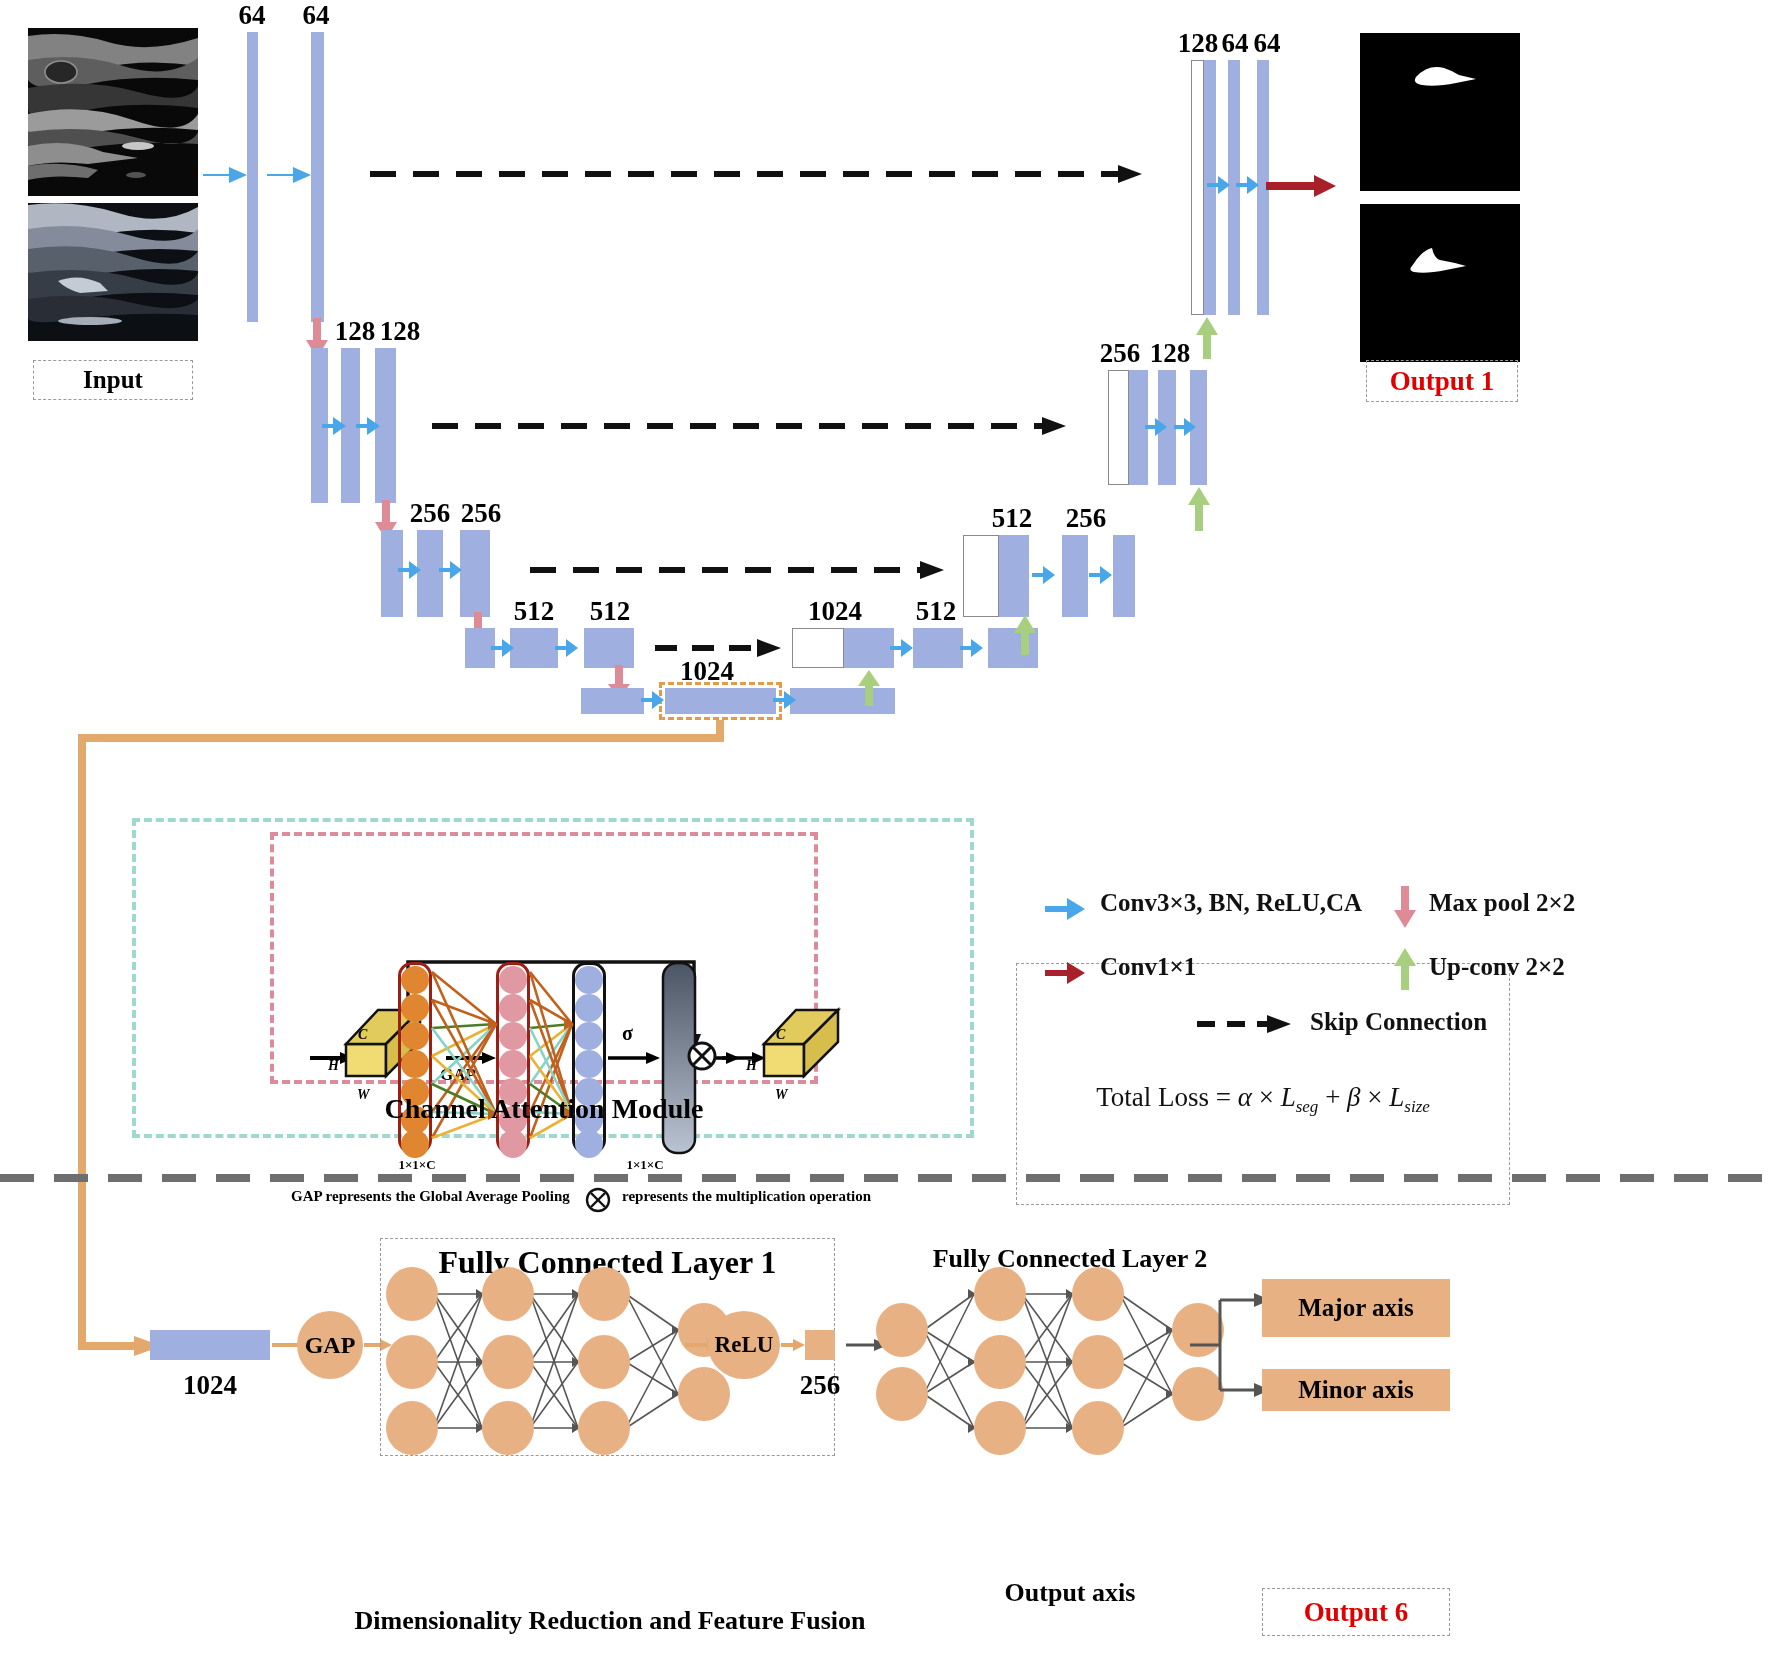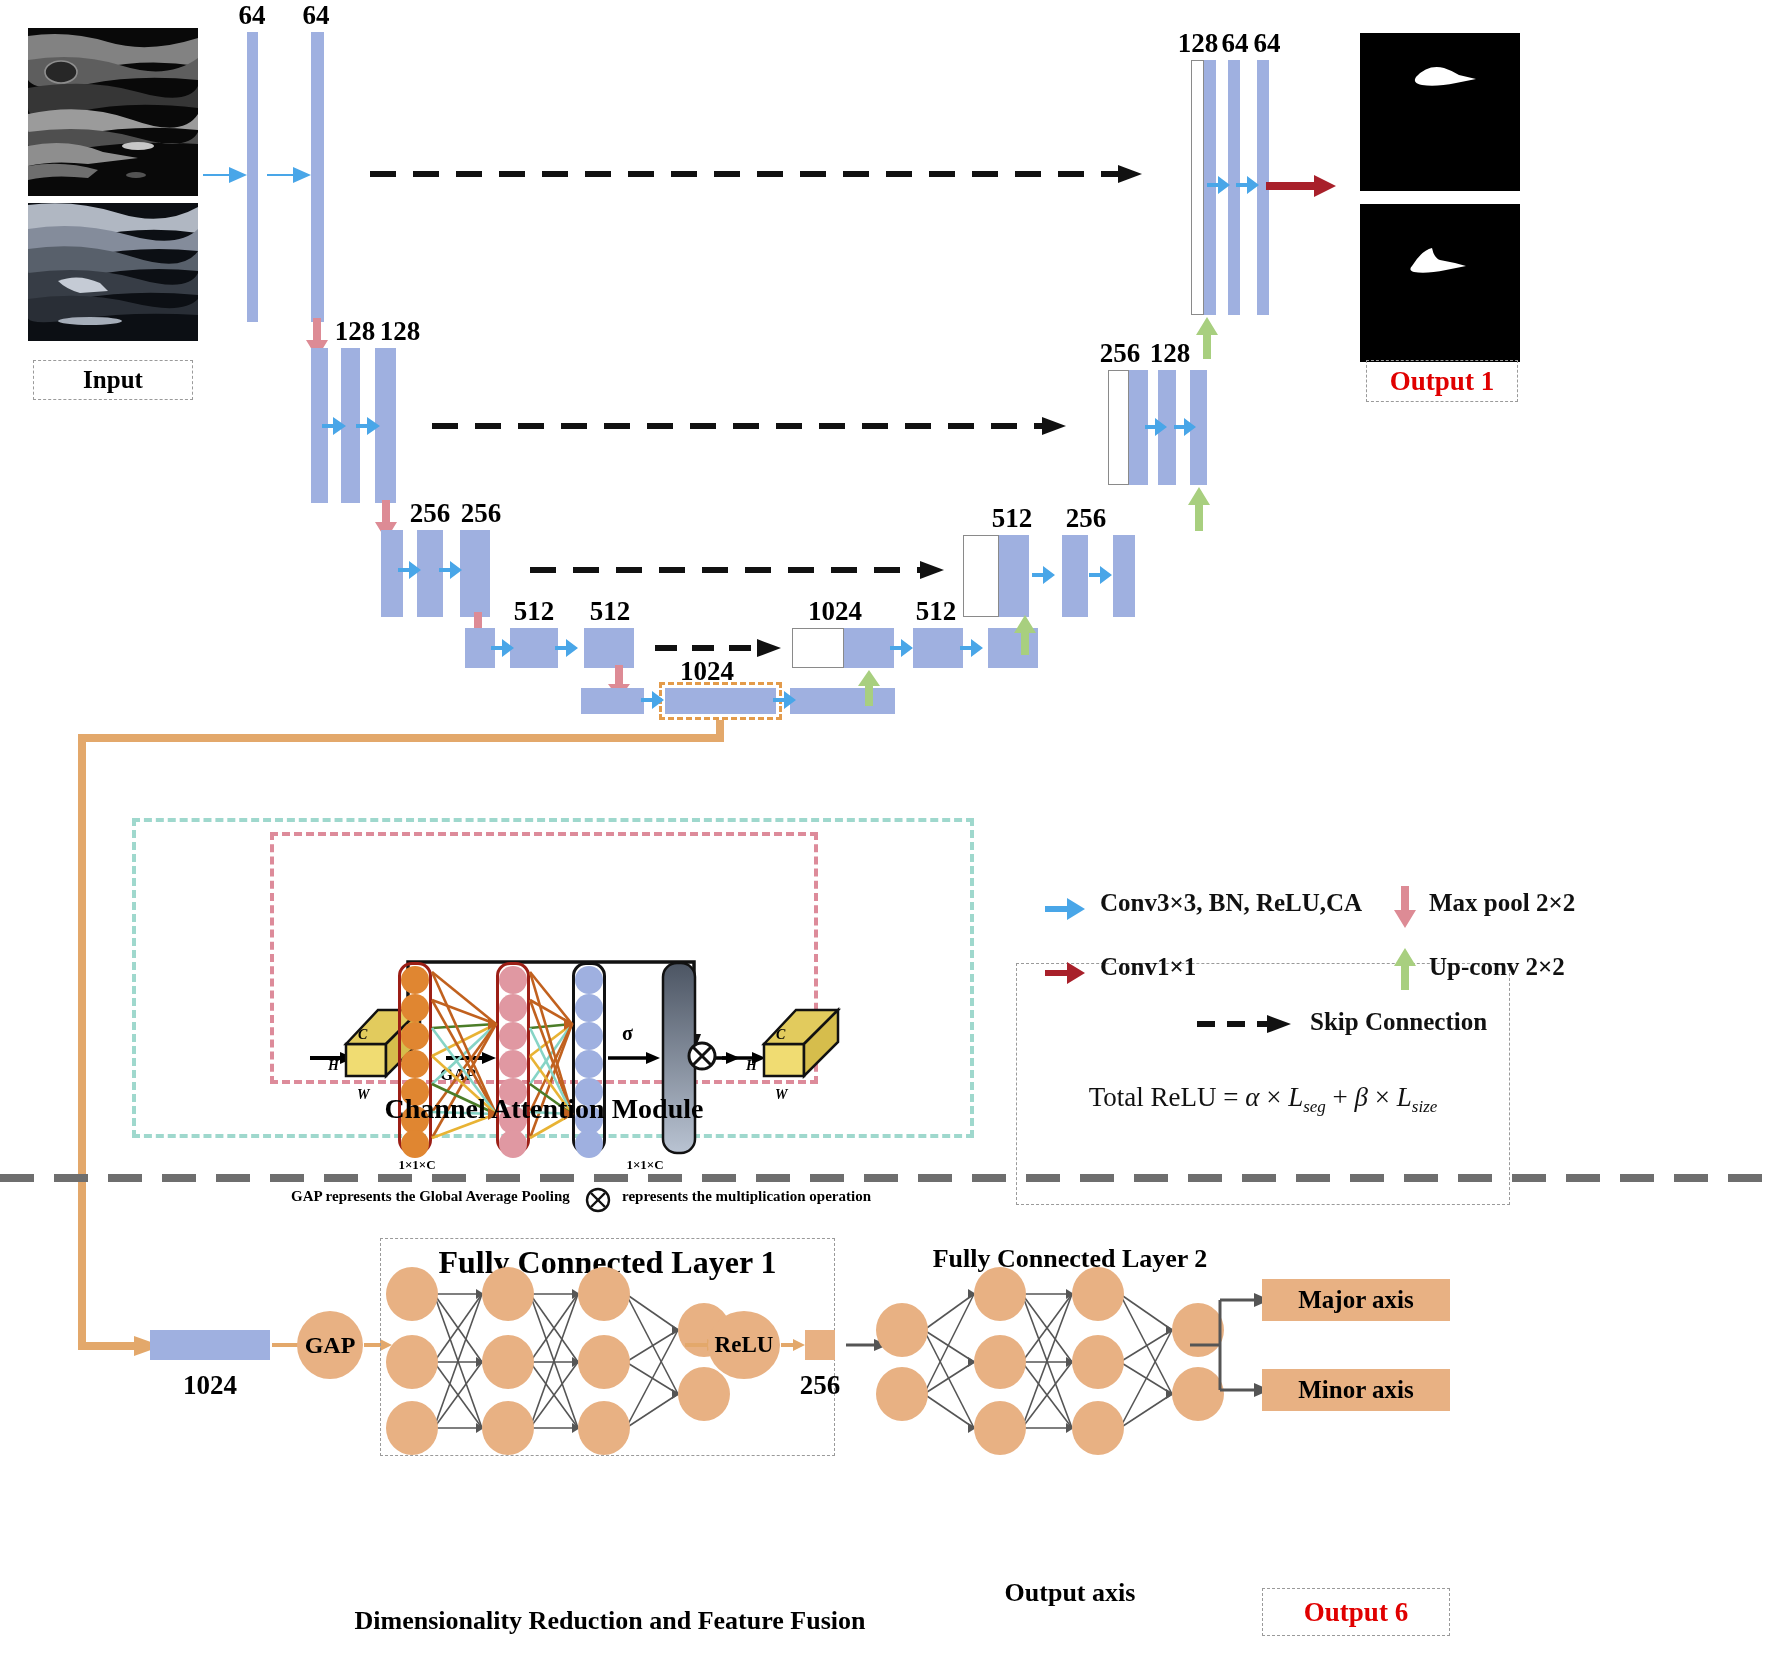--- a/index.html
+++ b/index.html
@@ -436,21 +436,21 @@
 </svg>
 <div class="abs legendtext" style="left:1429px;top:953px;">Up-conv  2×2</div>
 
 <svg class="abs" style="left:1197px;top:1013px;" width="96" height="22">
   <line x1="0" y1="11" x2="72" y2="11" stroke="#111" stroke-width="6" stroke-dasharray="18 12"></line>
   <path d="M70 2 L94 11 L70 20 Z" fill="#111"></path>
 </svg>
 <div class="abs legendtext" style="left:1310px;top:1008px;">Skip Connection</div>
 
 <div class="abs formula" style="left:1016px;top:1082px;width:494px;text-align:center;">
-  <span>Total ReLU</span>
+  <span>Total Loss</span>
   <span>=</span>
   <span style="font-style:italic;">α</span>
   <span>×</span>
   <span style="font-style:italic;">L</span><span class="sub">seg</span>
   <span>+</span>
   <span style="font-style:italic;">β</span>
   <span>×</span>
   <span style="font-style:italic;">L</span><span class="sub">size</span>
 </div>
 
@@ -607,21 +607,21 @@
 
 <svg class="abs" style="left:1190px;top:1290px;" width="90" height="110">
   <path d="M0 55 L30 55" stroke="#555" stroke-width="3" fill="none"></path>
   <path d="M30 10 L30 100" stroke="#555" stroke-width="3" fill="none"></path>
   <path d="M30 10 L66 10" stroke="#555" stroke-width="3" fill="none"></path>
   <path d="M30 100 L66 100" stroke="#555" stroke-width="3" fill="none"></path>
   <path d="M64 3 L80 10 L64 17 Z" fill="#555"></path>
   <path d="M64 93 L80 100 L64 107 Z" fill="#555"></path>
 </svg>
 
-<div class="abs" style="left:1262px;top:1279px;width:188px;height:42px;background:#e8b183;display:flex;align-items:center;justify-content:center;">
+<div class="abs" style="left:1262px;top:1279px;width:188px;height:58px;background:#e8b183;display:flex;align-items:center;justify-content:center;">
   <span class="labelbold">Major axis</span>
 </div>
 <div class="abs" style="left:1262px;top:1369px;width:188px;height:42px;background:#e8b183;display:flex;align-items:center;justify-content:center;">
   <span class="labelbold">Minor axis</span>
 </div>
 
 <div class="abs dashbox" style="left:1262px;top:1588px;width:188px;height:48px;display:flex;align-items:center;justify-content:center;">
   <span class="redlabel">Output 6</span>
 </div>
 

